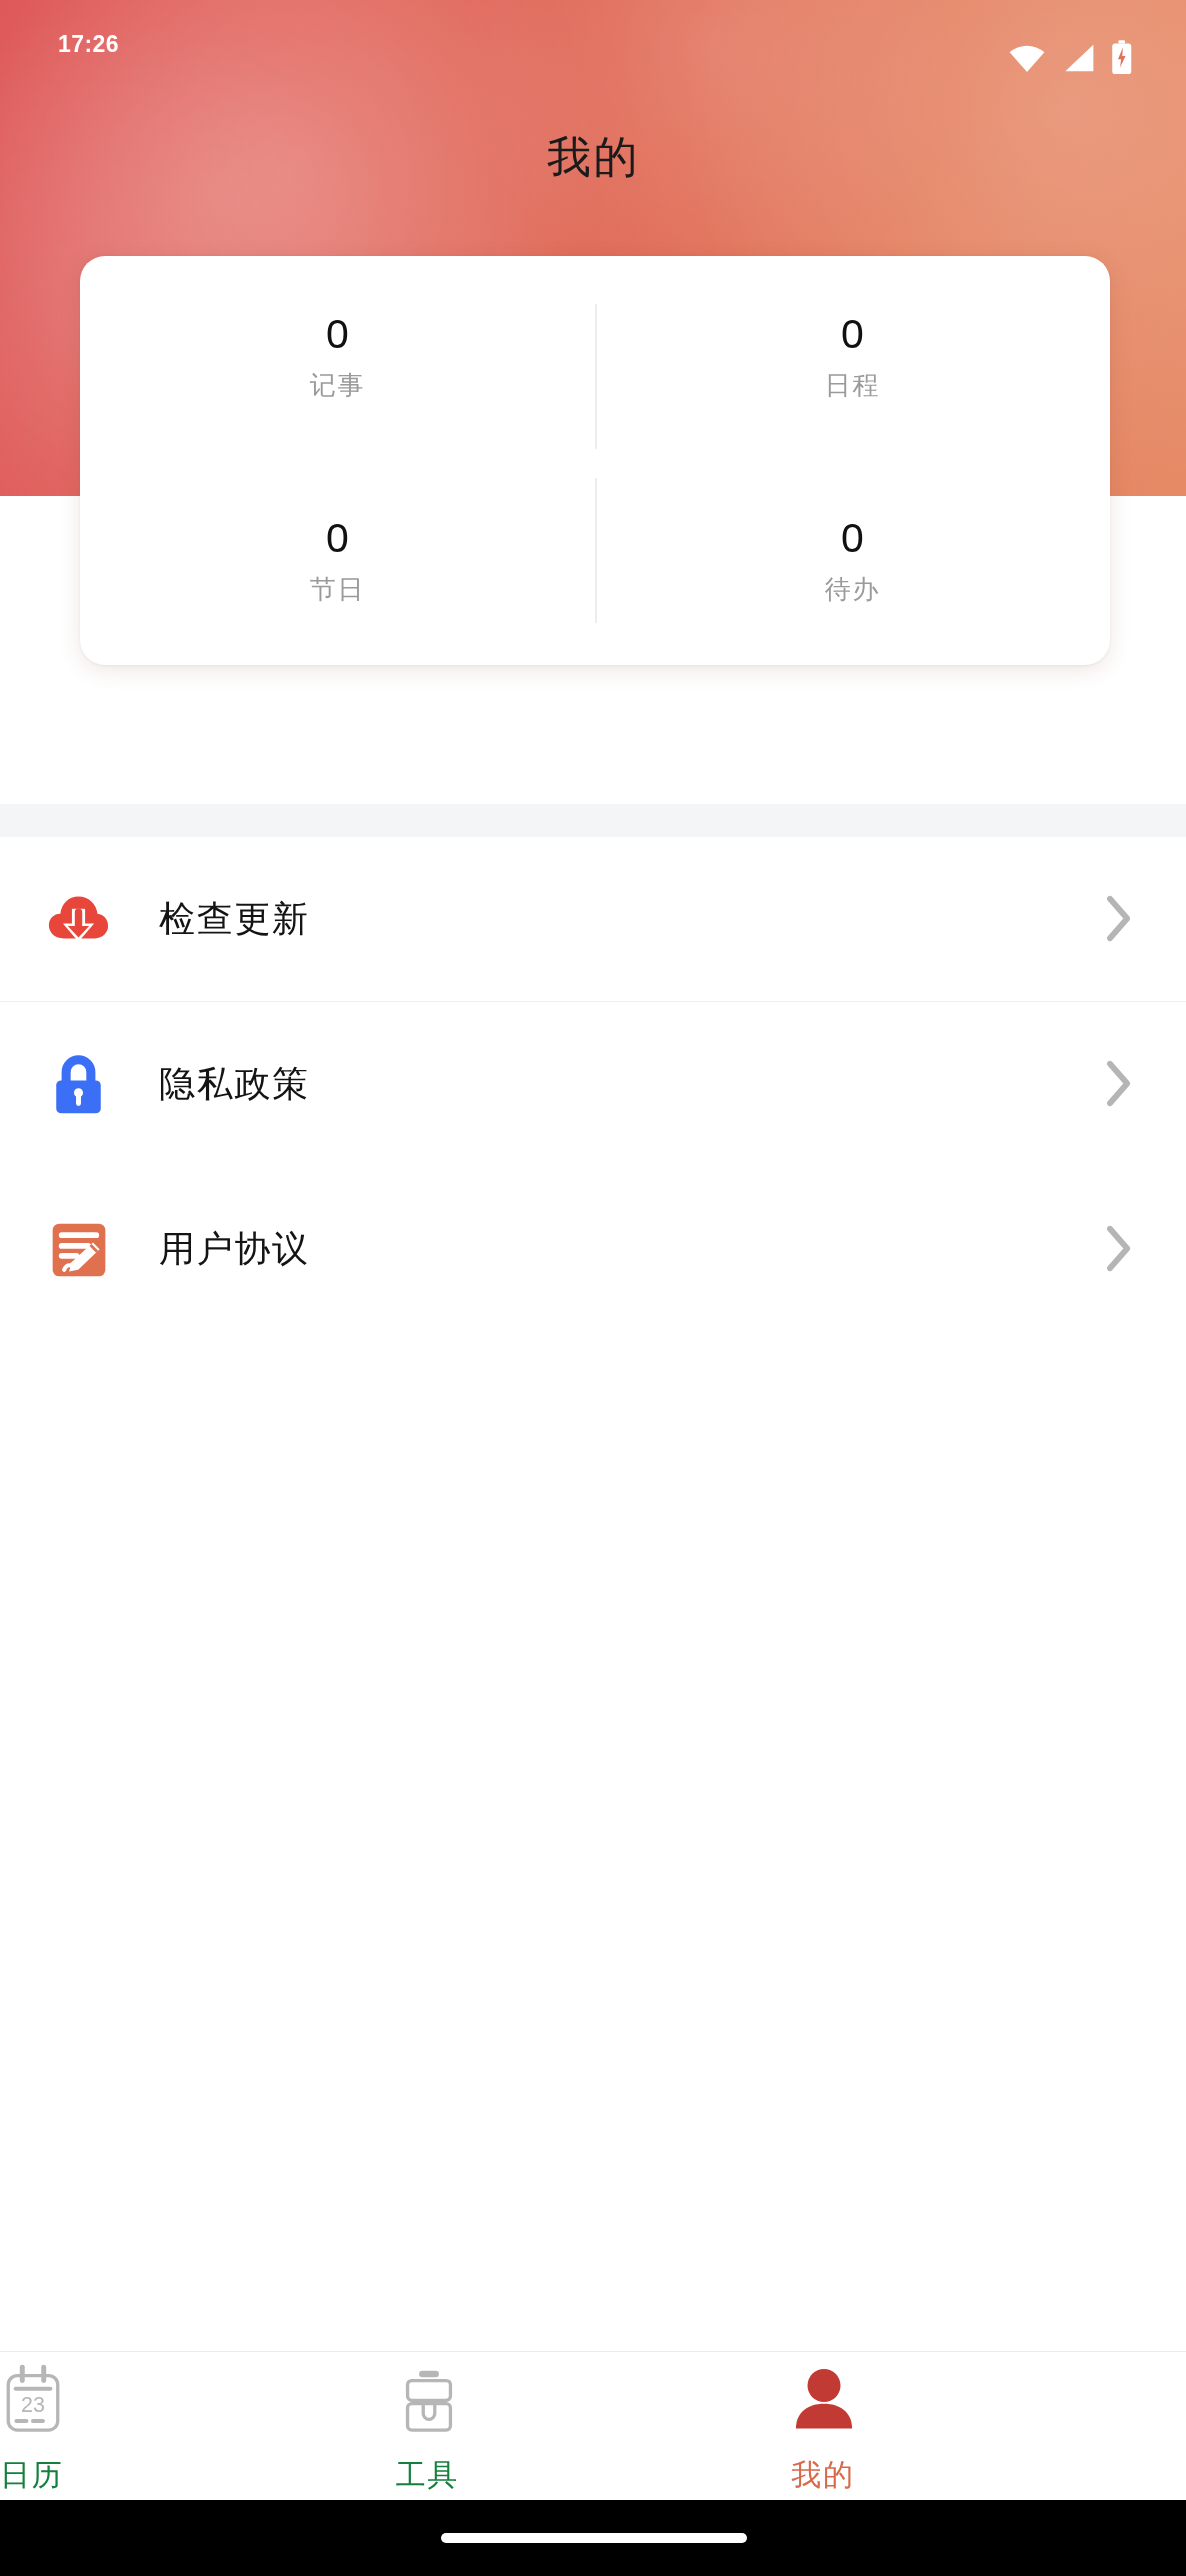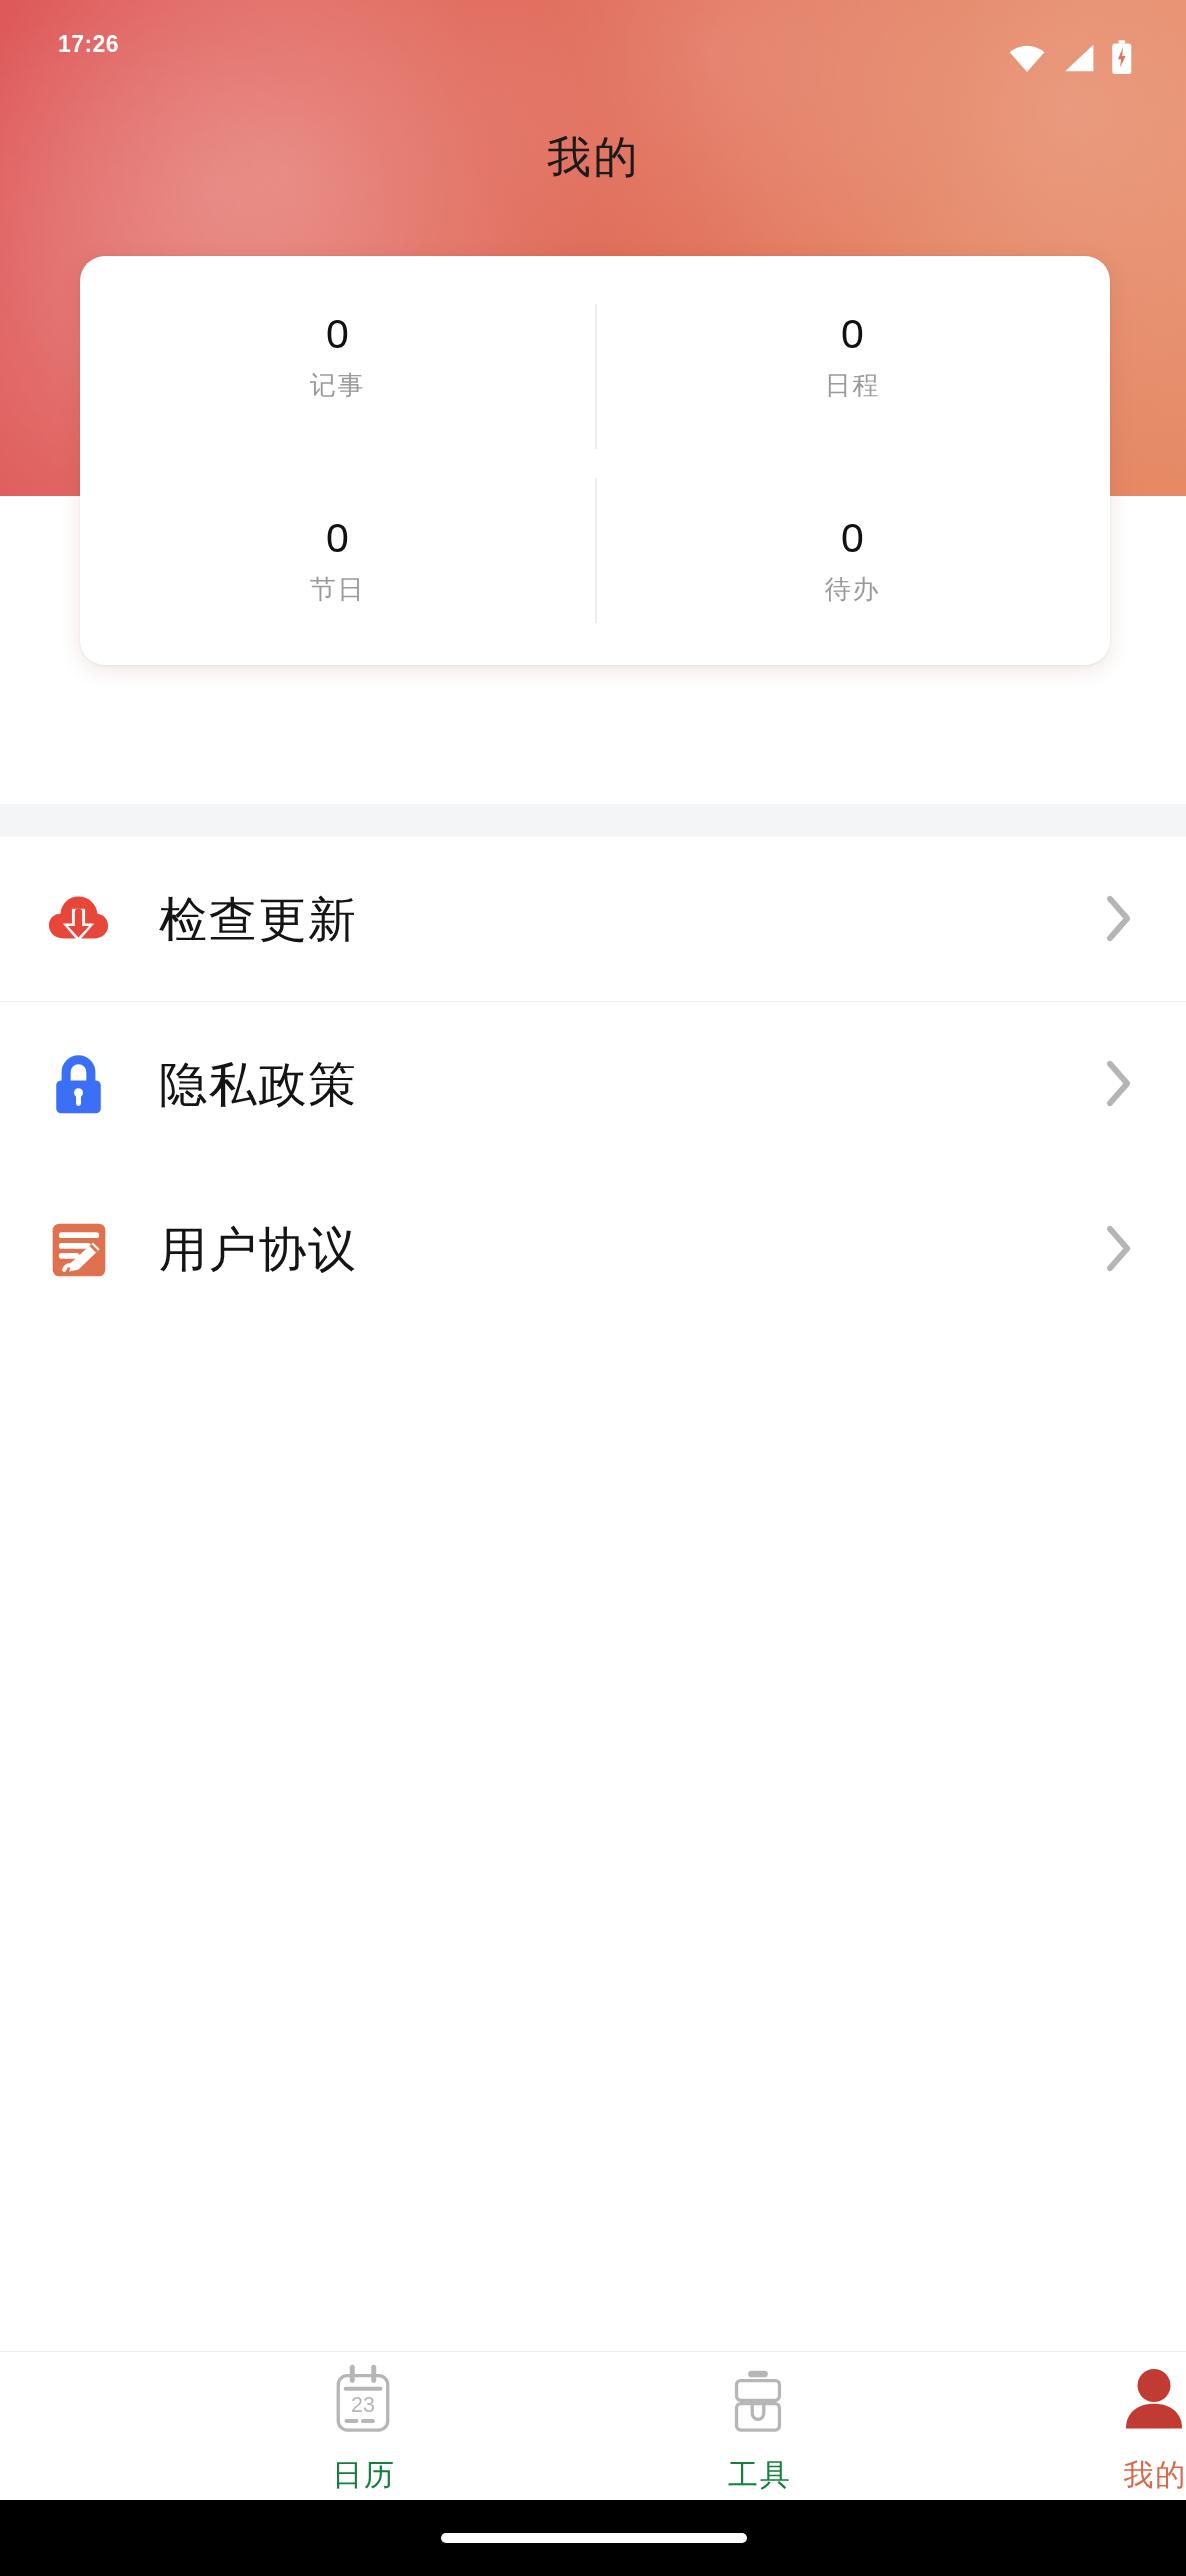--- a/index.html
+++ b/index.html
@@ -85,37 +85,37 @@
   }
   .menu-row {
     position:relative; height:165px;
     display:flex; align-items:center; background:#ffffff;
   }
   .menu-icon {
     width:65px; height:65px; margin-left:46px; flex:0 0 auto;
     display:flex; align-items:center; justify-content:center;
   }
   .menu-label {
-    margin-left:48px; color:#141414; font-size:48px; letter-spacing:1.7px;
+    margin-left:48px; color:#141414; font-size:36px; letter-spacing:1.7px;
   }
   .chevron { position:absolute; right:54px; top:50%; transform:translateY(-50%); }
   .row-divider {
     position:absolute; left:0; right:0; bottom:0; height:0.8px; background:#eeeeee;
   }
   .menu-row:last-child .row-divider { display:none; }
 
   
   .tabbar {
     position:absolute; left:0; bottom:76px; width:1187px; height:149px;
     background:#ffffff; border-top:1.7px solid #ececec;
     display:flex;
   }
   .tab {
     flex:1; display:flex; flex-direction:column;
-    align-items:flex-end; justify-content:center; gap:18px; padding-top:5px;
+    align-items:flex-start; justify-content:center; gap:18px; padding-top:5px;
   }
   .tab-icon { height:76px; display:flex; align-items:center; justify-content:center; }
   .tab-label { font-size:30px; letter-spacing:1.7px; color:#15803d; }
   .tab.active .tab-label { color:#d9694b; }
 
   
   .navbar-bottom {
     position:absolute; left:0; bottom:0; width:1187px; height:76px;
     background:#000000;
     display:flex; align-items:center; justify-content:center;

